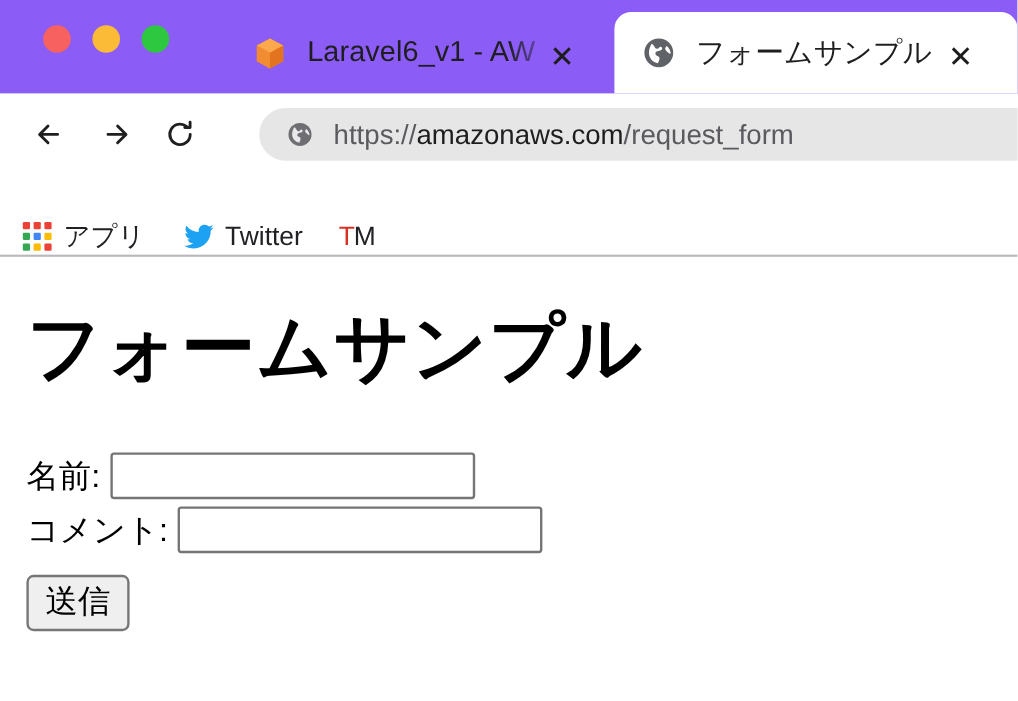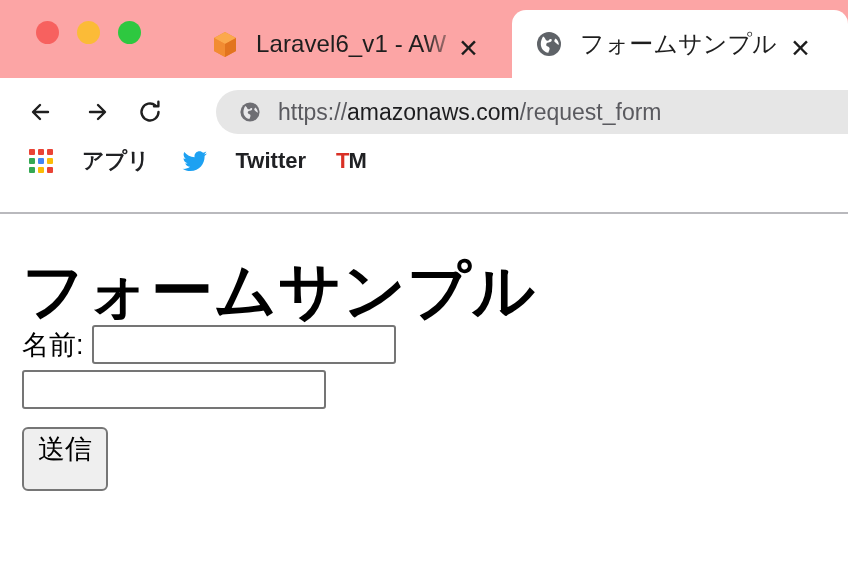--- a/index.html
+++ b/index.html
@@ -20,21 +20,21 @@
     width: 848px;
     height: 584px;
     position: relative;
     background: #ffffff;
   }
 
   
   .tabstrip {
     position: relative;
     height: 78px;
-    background: #fca5a5;
+    background: #8b5cf6;
     overflow: hidden;
   }
   .traffic-lights {
     position: absolute;
     left: 36px;
     top: 21px;
     display: flex;
     gap: 18px;
     align-items: center;
   }
@@ -142,37 +142,36 @@
     color: #5a5a5f;
   }
   .omnibox-url .host { color: #1d1d1f; }
 
   
   .bookmarks {
     position: relative;
     height: 66px;
     background: #ffffff;
     display: flex;
-    align-items: flex-start;
-    padding-left: 26px;
+    align-items: flex-end;
+    padding-left: 16px;
     overflow: hidden;
     white-space: nowrap;
-    font-weight: bold;
   }
   .bookmark {
     display: flex;
     align-items: center;
     margin-right: 30px;
     flex: 0 0 auto;
   }
   .bm-icon {
     width: 30px;
     height: 30px;
     flex: 0 0 30px;
-    margin-right: 26px;
+    margin-right: 7px;
     position: relative;
   }
   .bm-label {
     font-size: 22px;
     color: #202124;
     white-space: nowrap;
   }
   .separator {
     height: 2px;
     background: #b9b9bd;
@@ -210,20 +209,21 @@
   }
   .page-title {
     font-size: 62px;
     font-weight: bold;
     color: #000000;
     margin: 42px 0 0 0;
     line-height: 1.12;
     letter-spacing: 1px;
   }
   .form {
+    margin-top: 52px;
   }
   .form-row {
     display: flex;
     align-items: center;
     margin-bottom: 6px;
   }
   .form-label {
     font-size: 27px;
     color: #000000;
     margin-right: 8px;
@@ -242,21 +242,21 @@
     outline: none;
   }
   .submit-btn {
     margin-top: 12px;
     font-size: 27px;
     font-family: "Liberation Sans", sans-serif;
     color: #000000;
     background: #efefef;
     border: 2px solid #767676;
     border-radius: 6px;
-    padding: 7px 14px 26px 14px;
+    padding: 7px 14px 9px 14px;
     line-height: 1;
     cursor: default;
   }
 </style>
 </head>
 <body>
 
 <div class="browser">
 
   <div class="tabstrip">
@@ -361,20 +361,21 @@
     <h1 class="page-title">フォームサンプル</h1>
 
     <form class="form">
 
       <div class="form-row">
         <span class="form-label">名前:</span>
         <input class="text-input" type="text" value="" style="">
       </div>
 
       <div class="form-row">
+        <span class="form-label">コメント:</span>
         <input class="text-input" type="text" value="" style="">
       </div>
 
       <button class="submit-btn" type="submit">送信</button>
     </form>
   </div>
 
 </div>
 
 </body></html>

